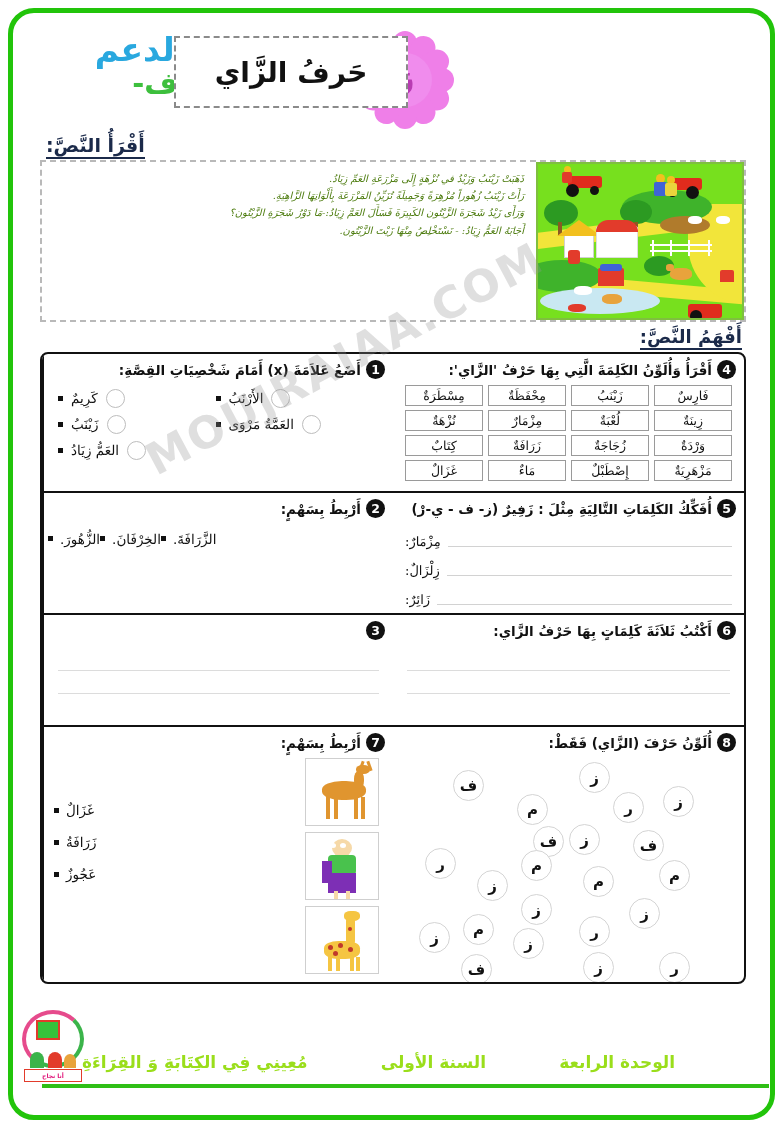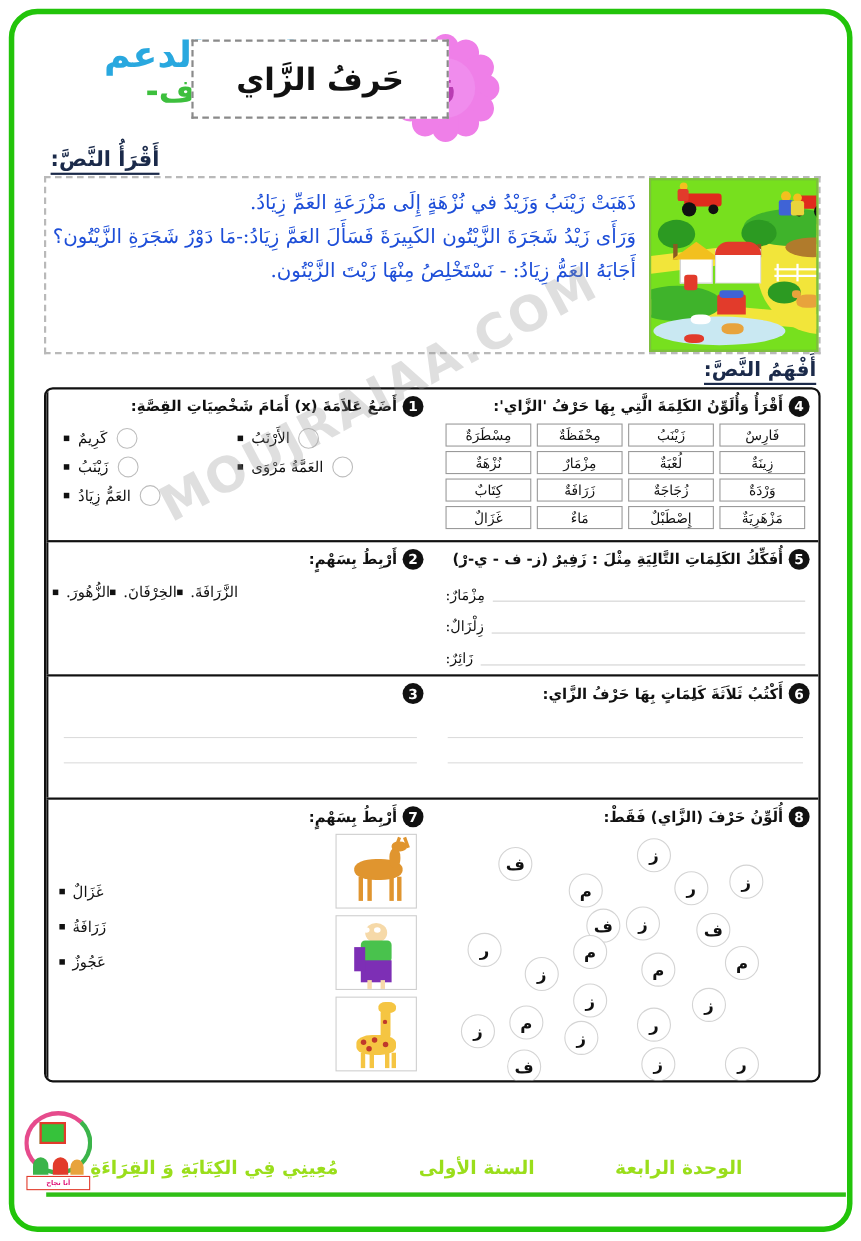--- a/index.html
+++ b/index.html
@@ -109,24 +109,25 @@
     flex-direction: row-reverse;
   }
   .read-text {
     flex: 1;
     padding: 8px 12px 6px 6px;
     direction: rtl;
     text-align: right;
   }
   .read-text p {
     font-family: "DejaVu Serif", serif;
-    font-size: 18px;
-    color: #1d4ed8;
+    font-size: 10px;
+    color: #4d7c0f;
     line-height: 1.72;
     white-space: nowrap;
+    font-style: italic;
   }
   .read-img {
     width: 208px; height: 100%;
     position: relative;
     border: 2px solid #7fbf3f;
     overflow: hidden;
     background: #6ed820;
   }
 
   
@@ -404,20 +405,21 @@
       </div>
     </div>
 
     <div class="read-head">
       <span class="lbl">أَقْرَأُ النَّصَّ:</span>
     </div>
 
     <div class="read-wrap">
       <div class="read-text">
         <p>ذَهَبَتْ زَيْنَبُ وَزَيْدُ في نُزْهَةٍ إِلَى مَزْرَعَةِ العَمِّ زِيَادُ.</p>
+        <p>رَأَتْ زَيْنَبُ زُهُوراً مُزْهِرَةً وَجَمِيلَةً تُزَيِّنُ المَزْرَعَةَ بِأَلْوَانِهَا الزَّاهِيَةِ.</p>
         <p>وَرَأَى زَيْدُ شَجَرَةَ الزَّيْتُون الكَبِيرَةَ فَسَأَلَ العَمَّ زِيَادُ:-مَا دَوْرُ شَجَرَةِ الزَّيْتُون؟</p>
         <p>أَجَابَهُ العَمُّ زِيَادُ: - نَسْتَخْلِصُ مِنْهَا زَيْتَ الزَّيْتُون.</p>
       </div>
       <div class="read-img">
         <div class="farm">
           <div class="sky"></div>
           <div class="road" style="left:-20px;top:56px;width:250px;height:16px;transform:rotate(-7deg)"></div>
           <div class="road" style="left:-10px;top:118px;width:240px;height:14px;transform:rotate(5deg)"></div>
           <div class="road" style="right:-6px;top:40px;width:60px;height:100px;border-radius:0 0 0 60px;background:#f2e53a"></div>
           <div class="hill" style="left:84px;top:26px;width:90px;height:34px;"></div>

